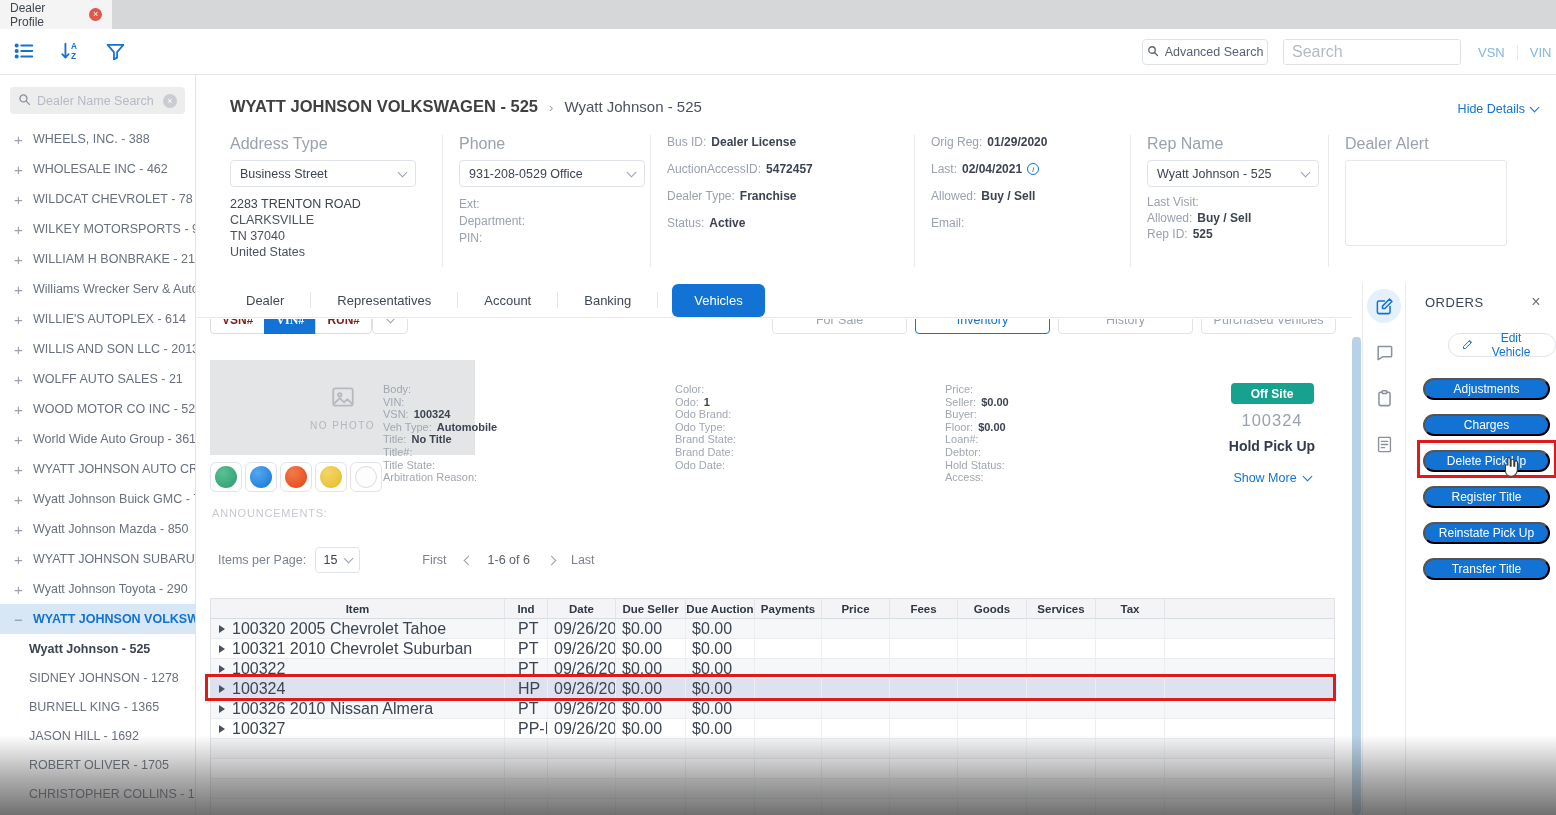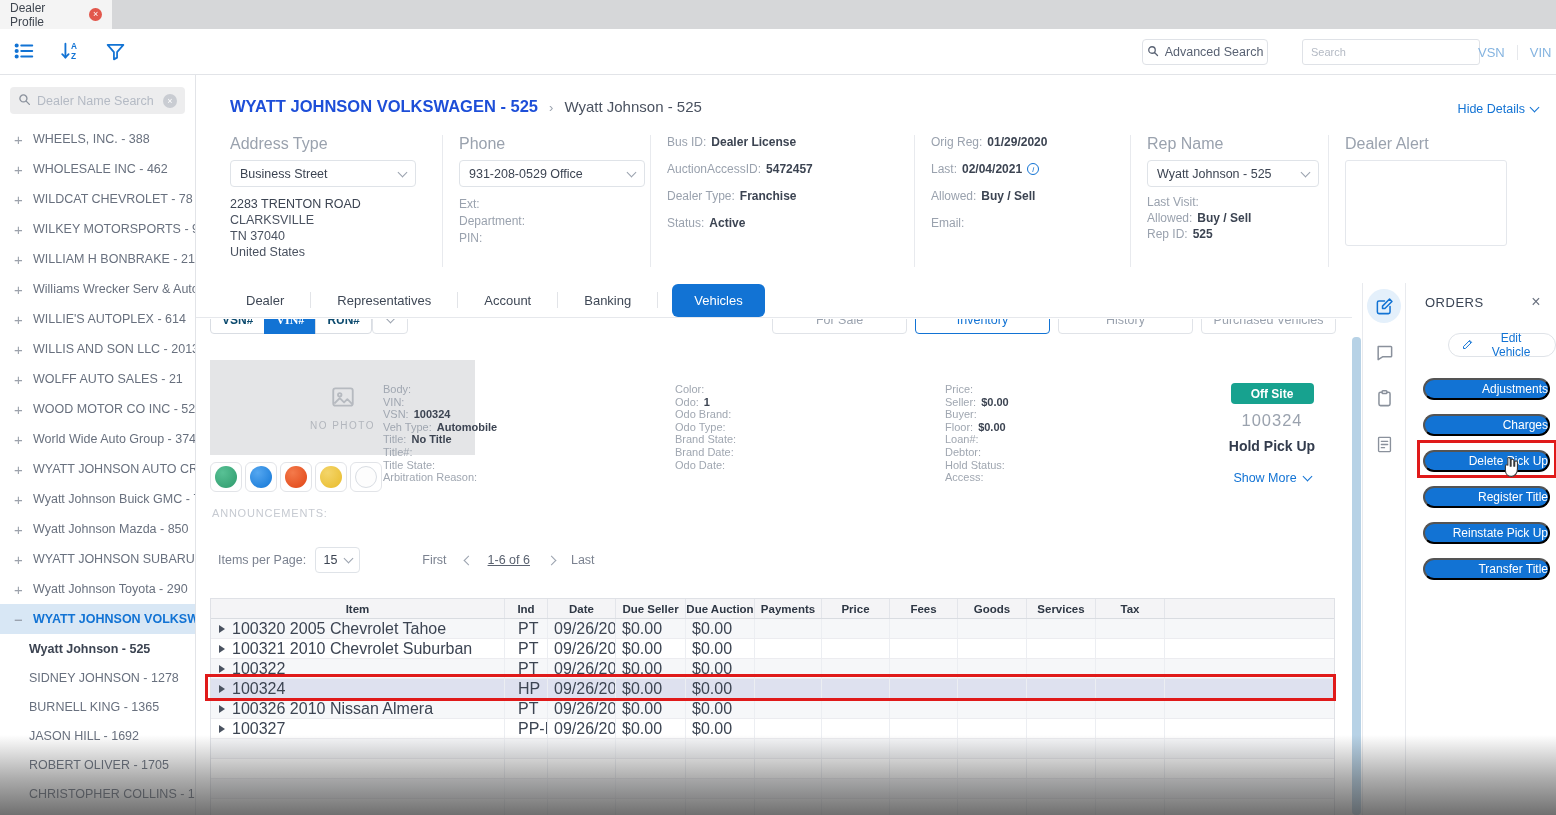--- a/index.html
+++ b/index.html
@@ -13,21 +13,21 @@
   .browser-tab { position:absolute; left:0; top:0; height:29px; width:112px; background:#f4f4f4;
     display:flex; align-items:center; gap:8px; padding:0 10px; font-size:12px; color:#3f4650; }
   .tab-close { width:13px; height:13px; border-radius:50%; background:#e2574c; color:#fff; font-size:9px;
     display:flex; align-items:center; justify-content:center; line-height:1; }
   
   .toolbar { position:absolute; left:0; top:29px; width:100%; height:46px; background:#fff; border-bottom:1px solid #e2e4e8; }
   .tool-icons { position:absolute; left:13px; top:11px; display:flex; gap:24px; align-items:center; color:#1273d4; }
   .adv-btn { position:absolute; left:1142px; top:10px; width:126px; height:26px; border:1px solid #dfe2e7; border-radius:4px;
     background:#fff; color:#596273; font-size:12.5px; display:flex; align-items:center; justify-content:center; gap:6px; }
   .top-search { position:absolute; left:1283px; top:10px; width:178px; height:26px; border:1px solid #dfe2e7; border-radius:3px;
-    padding:0 8px; font-size:11px; color:#444; font-family:"Liberation Sans",sans-serif;margin-left:19px; }
+    padding:0 8px; font-size:16px; color:#444; font-family:"Liberation Sans",sans-serif; }
   .top-search::placeholder { color:#b4bac4; }
   .vsn-vin { position:absolute; left:1466px; top:10px; height:26px; display:flex; align-items:center; }
   .vv-btn { padding:0 12px; color:#85b4e0; font-size:13px; }
   .vv-btn + .vv-btn { border-left:1px solid #e6e8ec; }
   
   .sidebar { position:absolute; left:0; top:75px; width:196px; bottom:0; background:#fff; border-right:1px solid #e2e4e8; overflow:hidden; }
   .side-search { margin:12px 10px 10px 10px; height:27px; background:#ededee; border-radius:4px;
     display:flex; align-items:center; padding:0 8px; gap:6px; color:#b4bac4; }
   .side-search input { flex:1; min-width:0; border:none; background:transparent; outline:none; font-size:12.5px;
     color:#555; font-family:"Liberation Sans",sans-serif; }
@@ -37,21 +37,21 @@
   .dealer-item { height:30px; display:flex; align-items:center; gap:8px; padding-left:12px;
     font-size:12.5px; color:#68707e; white-space:nowrap; overflow:hidden; }
   .dealer-item .plus { color:#9ba1ab; font-size:15px; width:13px; text-align:center; flex:0 0 auto; }
   .dealer-item.selected-row { background:#d8e7f5; color:#1273d4; font-weight:bold; }
   .dealer-item.selected-row .plus { color:#8a919c; font-weight:normal; }
   .rep-item { height:29px; display:flex; align-items:center; padding-left:29px; font-size:12.5px; color:#68707e; white-space:nowrap; overflow:hidden; }
   .reps .rep-item:first-child { color:#3c4452; font-weight:bold; }
   
   .main-header { position:absolute; left:196px; top:75px; width:1360px; height:208px; background:#fff; }
   .breadcrumb { position:absolute; left:34px; top:22px; display:flex; align-items:baseline; gap:11px; white-space:nowrap; }
-  .crumb-primary { font-size:16.5px; font-weight:bold; color:#1d4ed8; }
+  .crumb-primary { font-size:16.5px; font-weight:bold; color:#404040; }
   .crumb-sep { color:#9aa2ae; font-size:13px; }
   .crumb-secondary { font-size:15px; color:#4a5260; }
   .hide-details { position:absolute; right:18px; top:27px; color:#1273d4; font-size:12.5px; display:flex; align-items:center; gap:6px; }
   .details { position:absolute; left:34px; top:60px; display:flex; align-items:stretch; }
   .dcol { padding-right:10px; min-height:132px; }
   .dcol + .dcol { border-left:1px solid #e8eaee; padding-left:16px; }
   .c1 { width:212px; } .c2 { width:208px; } .c3 { width:264px; } .c4 { width:216px; } .c5 { width:198px; } .c6 { width:178px; }
   .flabel { font-size:16px; color:#9aa2ae; margin-bottom:7px; }
   .select { width:186px; height:27px; border:1px solid #dfe3e8; border-radius:4px; background:#fff;
     display:flex; align-items:center; justify-content:space-between; padding:0 9px; font-size:12.5px; color:#3c4452; }
@@ -82,21 +82,21 @@
   .rail-icon { width:34px; height:34px; display:flex; align-items:center; justify-content:center; color:#8a919c; }
   .rail-icon.active { background:#e4f0fb; border-radius:50%; color:#1273d4; }
   
   .tabs-row { position:absolute; left:0; top:0; width:100%; height:35px; border-bottom:1px solid #e6e8ec;
     display:flex; align-items:center; padding-left:24px; }
   .tab { font-size:13px; color:#3f4856; padding:0 26px; height:16px; display:flex; align-items:center; border-right:1px solid #e2e4e8; }
   .tab.active { background:#1273d4; color:#fff; border:none; border-radius:6px; height:33px; padding:0 22px; margin-left:14px; }
   
   .clipped-row { position:absolute; left:0; top:36px; width:100%; height:16px; overflow:hidden; }
   .vt-group { position:absolute; left:14px; top:-13px; display:flex; }
-  .vt-btn { height:28px; padding:0 11px; border:1px solid #d9dde3; background:#fff; color:#0c4a6e;
+  .vt-btn { height:28px; padding:0 11px; border:1px solid #d9dde3; background:#fff; color:#7f1d1d;
     font-size:12px; font-weight:bold; display:flex; align-items:center; margin-left:-1px; }
   .vt-btn:first-child { border-radius:4px 0 0 4px; margin-left:0; }
   .vt-btn:nth-child(3) { border-radius:0 4px 4px 0; }
   .vt-btn.active { background:#1273d4; border-color:#1273d4; color:#fff;font-family:Liberation Serif, serif; }
   .vt-dd { position:absolute; left:176px; top:-13px; width:36px; height:28px; border:1px solid #e0e3e8; border-radius:4px;
     display:flex; align-items:center; justify-content:center; background:#fff; }
   .vf-group { position:absolute; left:576px; top:-13px; display:flex; gap:8px; }
   .vf-btn { width:135px; height:28px; border:1px solid #e0e3e8; border-radius:4px; background:#fff;
     color:#9aa2ae; font-size:12.5px; display:flex; align-items:center; justify-content:center; }
   .vf-btn.active { border:1.5px solid #1273d4; color:#1273d4; }
@@ -123,21 +123,21 @@
     border-radius:4px; display:flex; align-items:center; justify-content:center; }
   .vsn-big { margin-top:7px; color:#9aa2ae; font-size:16.5px; letter-spacing:1px; }
   .hold { margin-top:8px; color:#333c4d; font-weight:bold; font-size:14px; }
   .show-more { margin-top:17px; color:#1273d4; font-size:12.5px; display:flex; align-items:center; gap:7px; }
   
   .pager { position:absolute; left:22px; top:264px; height:26px; display:flex; align-items:center; font-size:12.5px; color:#7b8290; }
   .ipp-select { width:45px; height:26px; border:1px solid #dfe3e8; border-radius:4px; margin-left:9px;
     display:flex; align-items:center; justify-content:space-evenly; color:#3c4452; font-size:12.5px; background:#fff; }
   .pg-first { margin-left:62px; } .pg-last { margin-left:16px; }
   .pg-chev { margin-left:18px; display:flex; align-items:center; }
-  .pg-range { margin-left:16px; color:#5a6270;text-decoration:underline; }
+  .pg-range { margin-left:16px; color:#5a6270; }
   
   .vtable { position:absolute; left:14px; top:315px; width:1125px; border:1px solid #dfe1e6; border-bottom:none; }
   .tgrid { display:grid; grid-template-columns:294px 43px 68px 70px 69px 67px 68px 68px 69px 69px 69px 1fr; }
   .thead { height:20px; background:#f4f4f6; border-bottom:1px solid #d9dce1; font-size:11.5px; font-weight:bold; color:#2e3744; }
   .th { display:flex; align-items:center; justify-content:center; border-right:1px solid #e3e5ea; overflow:hidden; white-space:nowrap; }
   .th:last-child { border-right:none; }
   .trow { height:20px; font-size:16px; color:#3c4452; border-bottom:1px solid #ececf0; background:#fff; }
   .trow:nth-child(even) { background:#f6f7f9; }
   .trow.active { background:#dee1ef; }
   .td { display:flex; align-items:center; padding-left:6px; border-right:1px solid #eceef2; overflow:hidden; white-space:nowrap; }
@@ -150,21 +150,21 @@
   .orders-redbox { position:absolute; left:11px; top:157px; width:140px; height:38px; border:3px solid #e01a1a; z-index:4; }
   
   .orders { flex:1; position:relative; background:#fff; }
   .orders-header { display:flex; justify-content:space-between; align-items:center; padding:11px 15px 0 19px;
     font-size:13px; color:#3a4454; letter-spacing:.5px; }
   .orders-close { color:#6b7280; font-size:16px; line-height:1; }
   .edit-vehicle { position:absolute; left:42px; top:50px; height:24px; padding:0 13px; border:1px solid #dfe3e8;
     border-radius:12px; background:#fff; color:#1273d4; font-size:12px; display:flex; align-items:center; gap:6px; }
   .actions { position:absolute; left:17px; top:95px; width:127px; display:flex; flex-direction:column; gap:14px; }
   .action-btn { height:22px; border-radius:11px; background:#1273d4; color:#fff; font-size:12px;
-    display:flex; align-items:center; justify-content:flex-end; }
+    display:flex; align-items:center; justify-content:center; }
   .cursor-hand { position:absolute; left:94px; top:172px; z-index:5; }
   
   .bottom-fade { position:absolute; left:0; bottom:0; width:100%; height:80px; z-index:10; pointer-events:none;
     background:linear-gradient(to bottom, rgba(70,70,70,0) 0%, rgba(70,70,70,.45) 55%, rgba(72,72,72,.78) 100%); }
 </style>
 </head>
 <body>
 
 <div class="tabbar">
   <div class="browser-tab">
@@ -272,21 +272,21 @@
       <span>WOLFF AUTO SALES - 21</span>
     </div>
 
     <div class="dealer-item">
       <span class="plus">+</span>
       <span>WOOD MOTOR CO INC - 520</span>
     </div>
 
     <div class="dealer-item">
       <span class="plus">+</span>
-      <span>World Wide Auto Group - 374</span>
+      <span>World Wide Auto Group - 361</span>
     </div>
 
     <div class="dealer-item">
       <span class="plus">+</span>
       <span>WYATT JOHNSON AUTO CREI</span>
     </div>
 
     <div class="dealer-item">
       <span class="plus">+</span>
       <span>Wyatt Johnson Buick GMC - 75</span>

